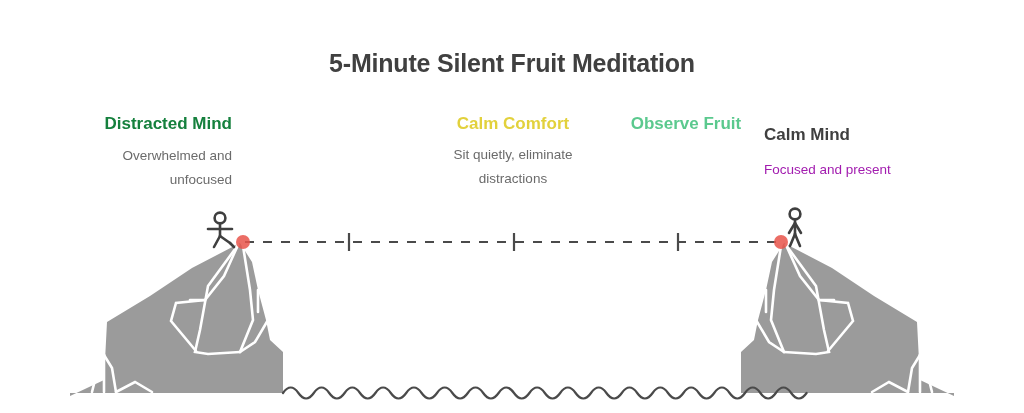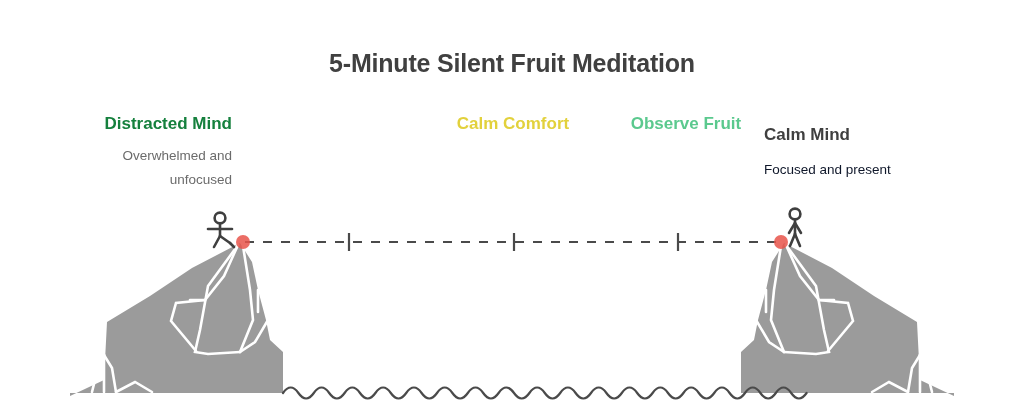--- a/index.html
+++ b/index.html
@@ -96,29 +96,30 @@
   <div class="columns">
 
     <div class="col col-0">
       <div class="col-heading" style="color: #15803d;">Distracted Mind</div>
       <div class="col-desc" style="color: rgb(107, 107, 107);">Overwhelmed and unfocused</div>
     </div>
 
 
     <div class="col col-2">
       <div class="col-heading" style="color: rgb(226, 209, 60);">Calm Comfort</div>
+      <div class="col-desc" style="color: rgb(107, 107, 107);">Sit quietly, eliminate distractions</div>
     </div>
 
     <div class="col col-3">
       <div class="col-heading" style="color: rgb(91, 201, 142);">Observe Fruit</div>
     </div>
 
     <div class="col col-4">
       <div class="col-heading" style="color: rgb(63, 63, 63);">Calm Mind</div>
-      <div class="col-desc" style="color: #0f172a;">Focused and present</div>
+      <div class="col-desc" style="color: #a21caf;">Focused and present</div>
     </div>
 
   </div>
 
   <div class="scene">
     <svg width="1024" height="413" viewBox="0 0 1024 413" xmlns="http://www.w3.org/2000/svg">
 
       <g>
         <path fill="#9b9b9b" d="M 240 243
                  L 192 268

